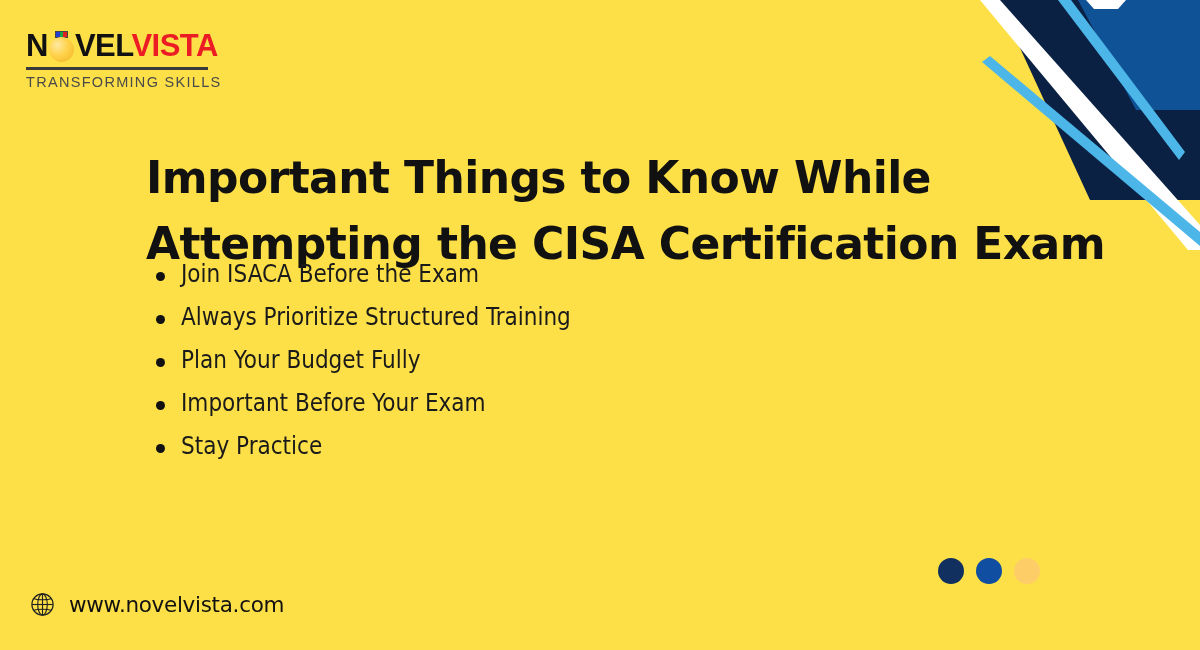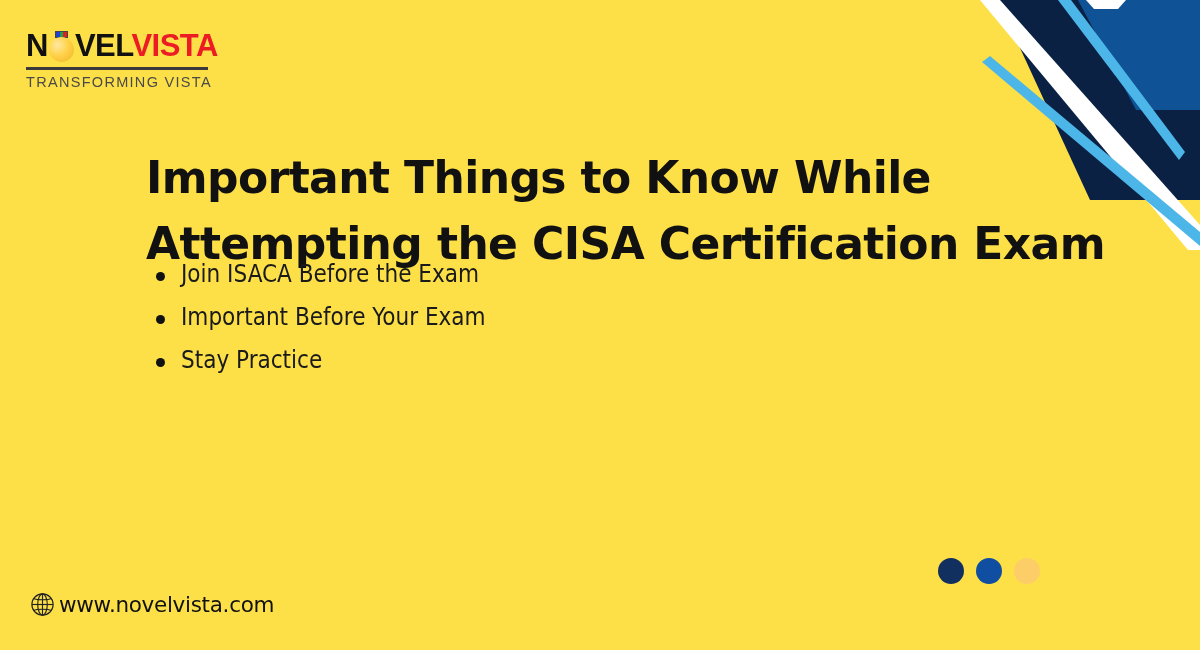--- a/index.html
+++ b/index.html
@@ -166,21 +166,21 @@
     display: block;
   }
 
   
   .footer {
     position: absolute;
     left: 30px;
     top: 592px;
     display: flex;
     align-items: center;
-    gap: 4px;
+    gap: 14px;
   }
   .globe-icon { display: block; }
   .footer-url {
     font-family: "DejaVu Sans", sans-serif;
     font-size: 21.5px;
     letter-spacing: -0.3px;
     color: #111111;
     white-space: nowrap;
   }
 </style>
@@ -204,30 +204,32 @@
 
       <polygon points="42,62 50,56 260,232 260,246" fill="#4db6e9"></polygon>
     </svg>
   </div>
 
   <div class="logo">
     <div class="logo-wordmark">
       <span class="logo-n">N</span><span class="logo-bulb"><span class="bulb-cap"></span><span class="bulb-globe"></span></span><span class="logo-vel">VEL</span><span class="logo-vista">VISTA</span>
     </div>
     <div class="logo-rule"></div>
-    <div class="logo-tagline">TRANSFORMING VISTA</div>
+    <div class="logo-tagline">TRANSFORMING SKILLS</div>
   </div>
 
   <h1 class="title">
     <span class="title-line">Important Things to Know While</span>
     <span class="title-line">Attempting the CISA Certification Exam</span>
   </h1>
 
   <ul class="bullets">
     <li><span>Join ISACA Before the Exam</span></li>
+    <li><span>Always Prioritize Structured Training</span></li>
+    <li><span>Plan Your Budget Fully</span></li>
     <li><span>Important Before Your Exam</span></li>
     <li><span>Stay Practice</span></li>
   </ul>
 
   <div class="dots">
     <span class="dot" id="dot0" style="background: rgb(18, 48, 95);"></span>
     <span class="dot" id="dot1" style="background: rgb(15, 78, 160);"></span>
     <span class="dot" id="dot2" style="background: rgb(253, 205, 104);"></span>
   </div>
 

